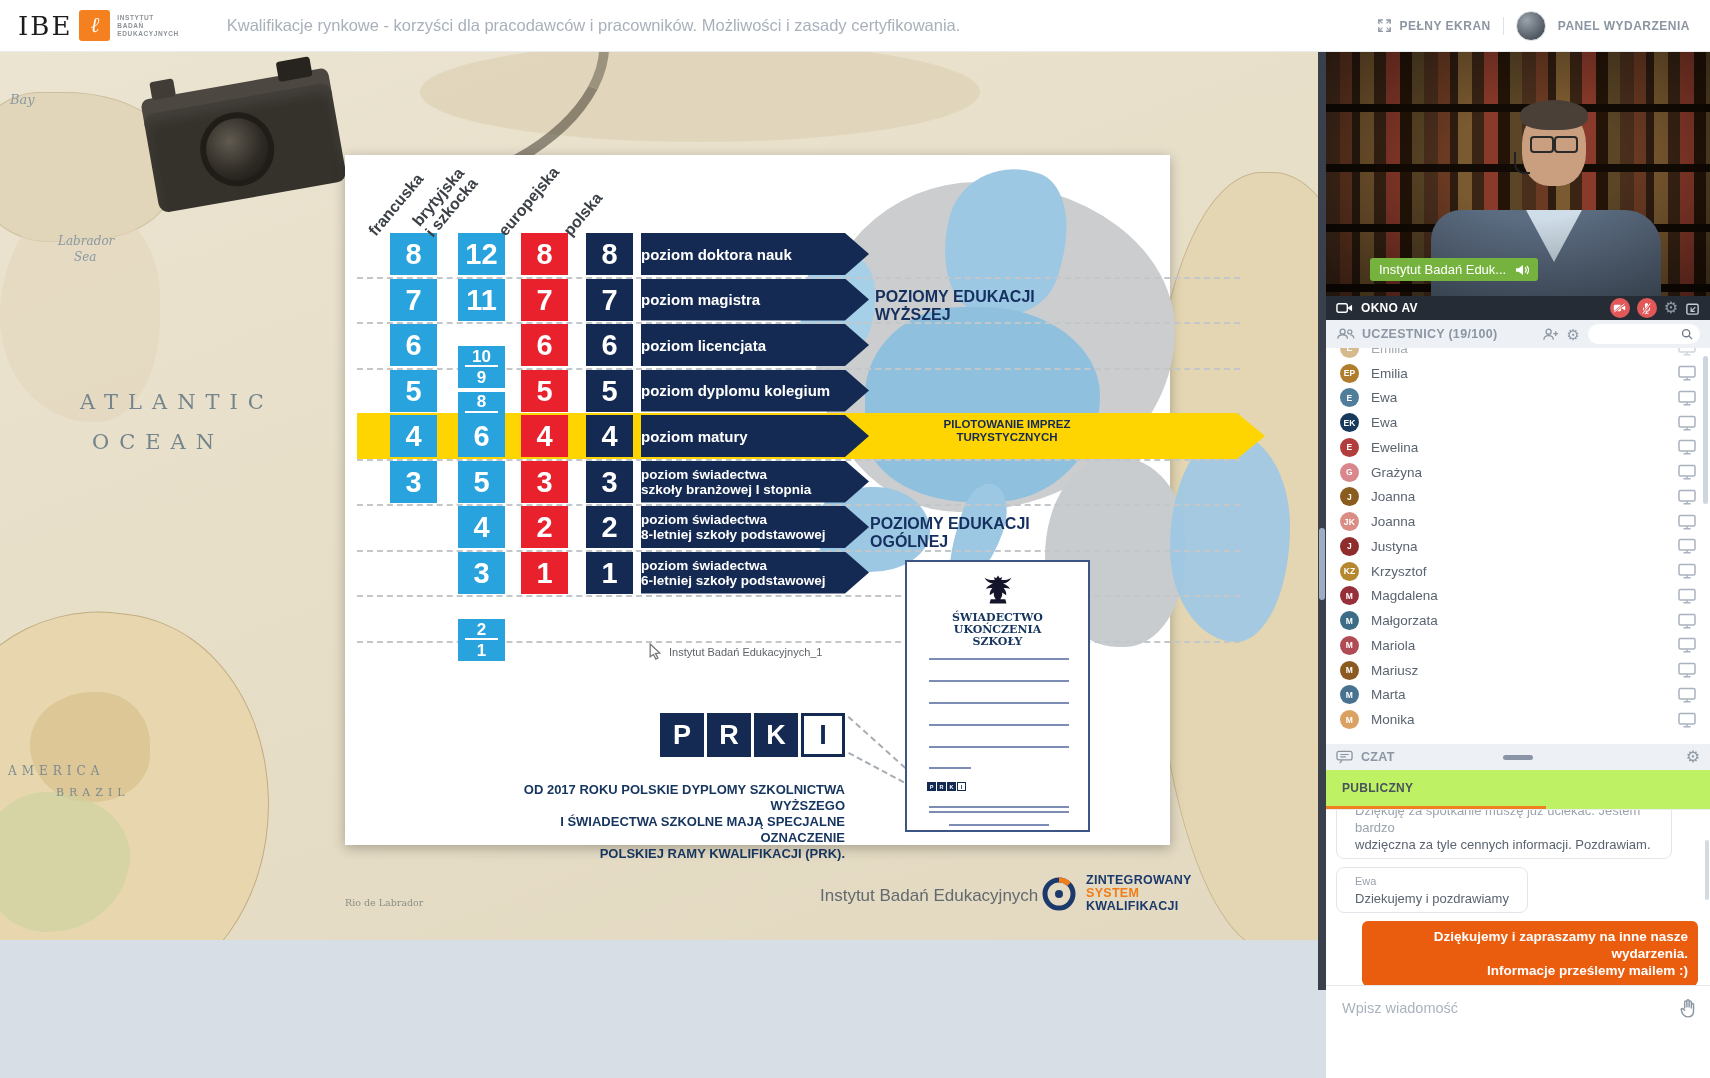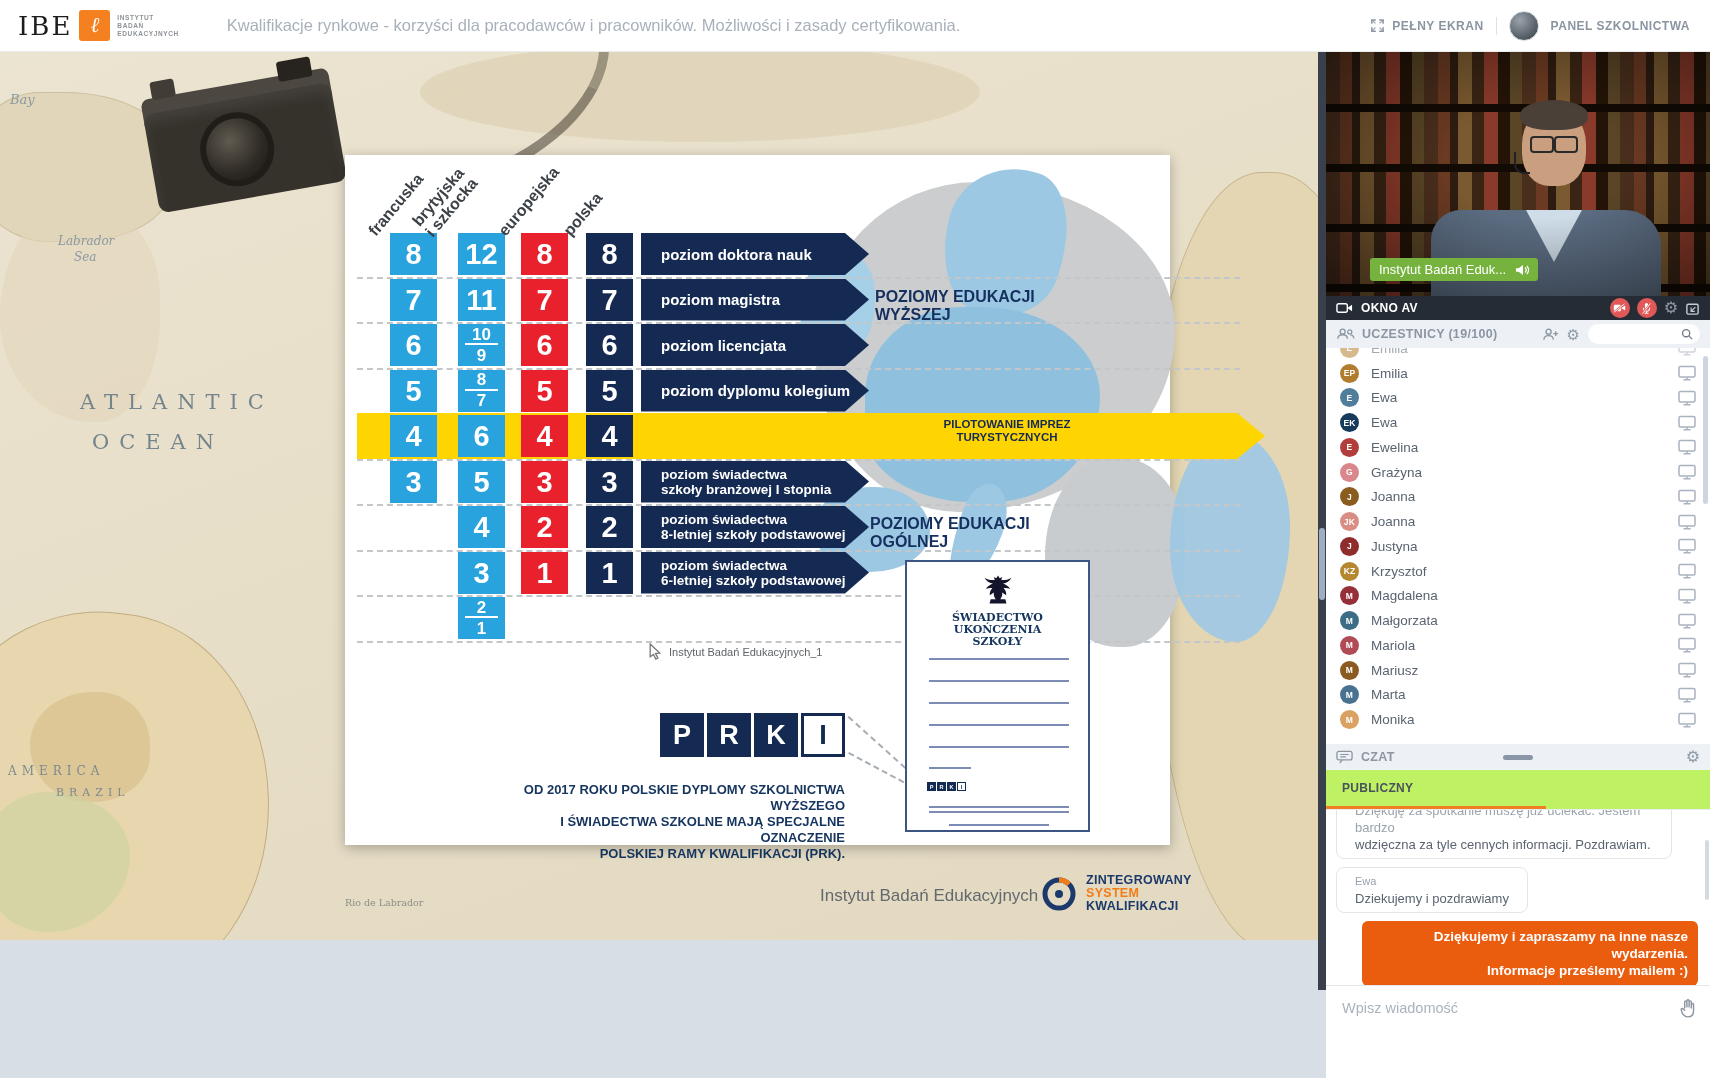--- a/index.html
+++ b/index.html
@@ -61,24 +61,24 @@
 
 .grid { position:absolute; left:373px; top:181px; width:900px; height:500px; z-index:5; }
 .dash { position:absolute; left:-16px; width:883px; border-top:2px dashed #c3c7ca; }
 .yellowband { position:absolute; left:-16px; top:180px; width:908px; height:46px; background:#ffd501; clip-path:polygon(0 0,calc(100% - 28px) 0,100% 50%,calc(100% - 28px) 100%,0 100%); }
 .pilot { position:absolute; left:560px; top:5px; width:180px; text-align:center; font-weight:bold; font-size:11.5px; line-height:13px; color:#152a52; }
 .crow { position:absolute; left:0; width:770px; height:42px; }
 .cell { position:absolute; width:47px; height:42px; color:#fff; font-weight:bold; font-size:29px; text-align:center; line-height:42px; }
 .cell:empty { visibility:hidden; }
 .c-fr { left:17px; } .c-br { left:85px; } .c-eu { left:148px; } .c-pl { left:213px; }
 .blue { background:#29a3dd; } .red { background:#e8212d; } .navy { background:#152a52; }
-.split { display:flex; flex-direction:column; line-height:normal; }
+.split { display:flex; flex-direction:column; line-height:normal;margin-top:22px; }
 .split div { flex:1; font-size:17px; font-weight:bold; display:flex; align-items:center; justify-content:center; position:relative; }
 .split div:first-child:after { content:''; position:absolute; left:15%; right:15%; bottom:0; height:2px; background:#fff; }
-.arrow { position:absolute; left:268px; top:0; width:228px; height:42px; background:#152a52; clip-path:polygon(0 0,calc(100% - 24px) 0,100% 50%,calc(100% - 24px) 100%,0 100%); color:#fff; display:flex; flex-direction:column; justify-content:center; padding-left:20px; }
+.arrow { position:absolute; left:268px; top:0; width:228px; height:42px; background:#152a52; clip-path:polygon(0 0,calc(100% - 24px) 0,100% 50%,calc(100% - 24px) 100%,0 100%); color:#fff; display:flex; flex-direction:column; justify-content:center; padding-left:0; }
 .arrow .l1 { font-weight:bold; font-size:15px; }
 .arrow.two .l1,.arrow.two .l2 { font-size:13.5px; line-height:15px; font-weight:bold; }
 .arrow .l2:empty { display:none; }
 .anno { position:absolute; font-weight:bold; font-size:16px; line-height:18px; color:#15305e; z-index:6; }
 
 .cert { position:absolute; left:905px; top:508px; width:185px; height:272px; background:#fff; border:2px solid #3d5584; z-index:7; }
 .cert-title { position:absolute; left:0; top:50px; width:100%; text-align:center; font-family:"DejaVu Serif","Liberation Serif",serif; font-weight:bold; font-size:11px; line-height:12px; color:#16355e; }
 .cline { position:absolute; left:22px; width:140px; height:2px; background:#7d8cb5; }
 .cline.short { width:42px; }
 .miniprk { position:absolute; left:20px; top:220px; display:flex; gap:1px; }
@@ -172,21 +172,21 @@
       <span class="h-btn">
         <svg width="15" height="15" viewBox="0 0 16 16">
             <path d="M6.2 2H2v4.2M9.8 2H14v4.2M14 9.8V14H9.8M2 9.8V14h4.2" fill="none" stroke="currentColor" stroke-width="1.6"></path>
             <path d="M2.4 2.4l3.4 3.4M13.6 2.4l-3.4 3.4M13.6 13.6l-3.4-3.4M2.4 13.6l3.4-3.4" stroke="currentColor" stroke-width="1.1"></path>
           </svg>
         <span>PEŁNY EKRAN</span>
       </span>
       <span class="h-sep"></span>
       <span class="h-avatar"></span>
       <span class="h-btn">
-          <span>PANEL SZKOLNICTWA</span>
+          <span>PANEL WYDARZENIA</span>
         </span>
     </div>
   </div>
 
   <div class="main">
 
     <div class="blob m-land1"></div>
     <div class="blob m-land5"></div>
     <div class="blob m-land2"></div>
     <div class="blob m-land2b"></div>
@@ -280,20 +280,23 @@
           <div class="cell navy c-pl">5</div>
         <div class="arrow">
             <span class="l1">poziom dyplomu kolegium</span>
           </div>
       </div>
       <div class="crow" style="top:182px">
         <div class="cell blue c-fr">4</div>
           <div class="cell blue c-br">6</div>
           <div class="cell red c-eu">4</div>
           <div class="cell navy c-pl">4</div>
+        <div class="arrow">
+            <span class="l1">poziom matury</span>
+          </div>
       </div>
       <div class="crow" style="top:227.5px">
         <div class="cell blue c-fr">3</div>
           <div class="cell blue c-br">5</div>
           <div class="cell red c-eu">3</div>
           <div class="cell navy c-pl">3</div>
         <div class="arrow two">
             <span class="l1">poziom świadectwa</span>
             <span class="l2">szkoły branżowej I stopnia</span>
           </div>

